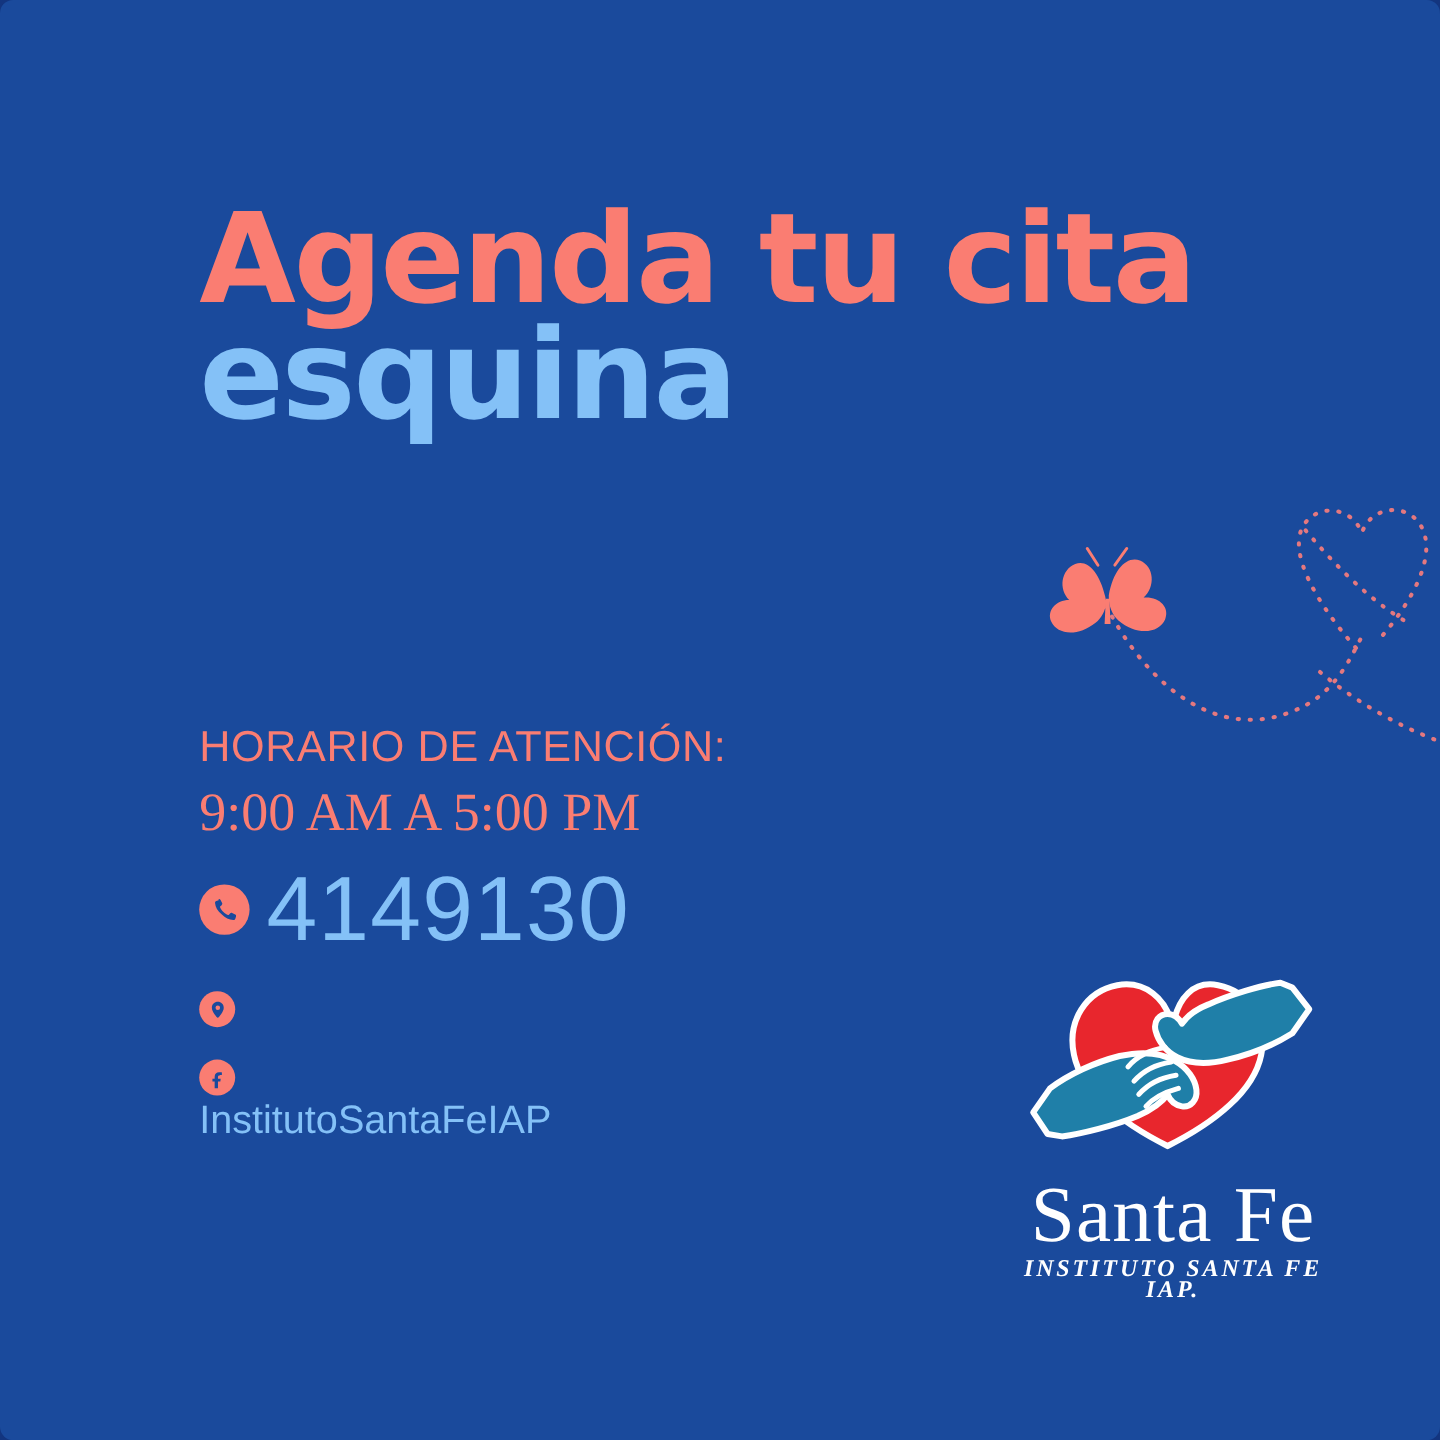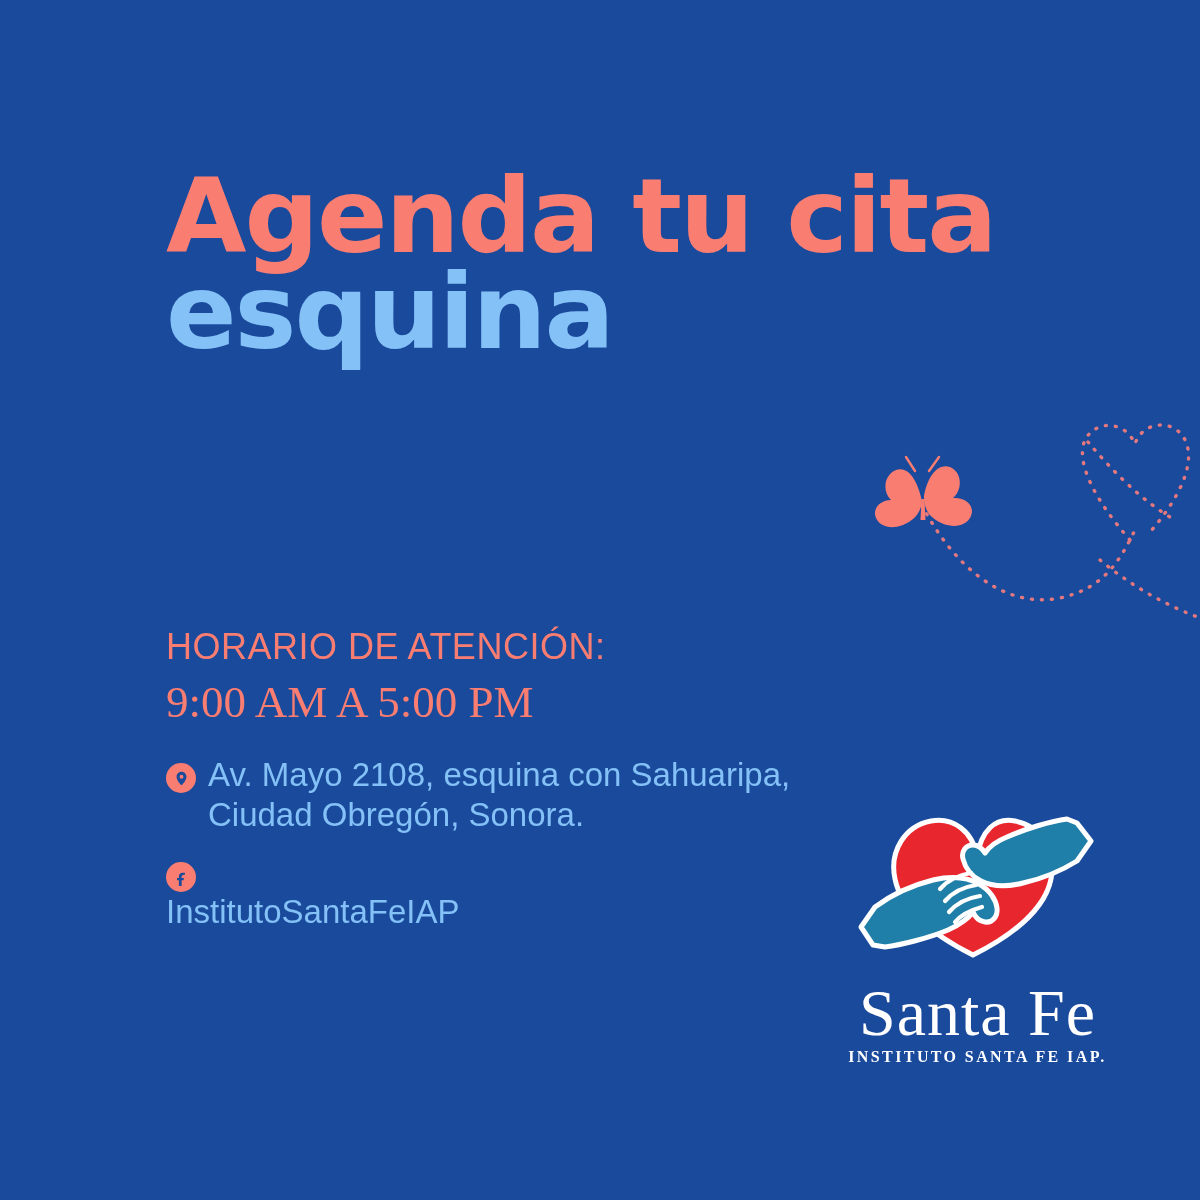--- a/index.html
+++ b/index.html
@@ -9,20 +9,21 @@
   }
   body {
     font-family: "Liberation Sans", sans-serif;
   }
   #poster {
     position: relative;
     width: 1200px;
     height: 1200px;
     background: #1a4a9c;
     overflow: hidden;
+    border-radius: 11px;
   }
 
   
   #decor {
     position: absolute;
     left: 0; top: 0;
     width: 1200px; height: 1200px;
     pointer-events: none;
   }
 
@@ -42,21 +43,21 @@
     white-space: nowrap;
     margin: 0;
   }
   .hl-coral { color: #fa7d72; }
   .hl-blue  { color: #84c1f7; }
 
   
   #contact {
     position: absolute;
     left: 166px;
-    top: 625px;
+    top: 600px;
     width: 720px;
   }
   #schedule-label {
     color: #fa7d72;
     font-size: 36px;
     line-height: 44px;
     letter-spacing: 0.5px;
     white-space: nowrap;
   }
   #schedule-hours {
@@ -121,26 +122,27 @@
     color: #ffffff;
     font-size: 66px;
     line-height: 66px;
     text-align: center;
     margin-top: 10px;
     letter-spacing: 1px;
   }
   #logo-tagline {
     font-family: "Liberation Serif", serif;
     color: #ffffff;
-    font-size: 16px;
+    font-size: 20px;
     line-height: 18px;
     text-align: center;
     letter-spacing: 2.4px;
     font-weight: bold;
     margin-top: 2px;
+    font-style: italic;
   }
 </style>
 </head>
 <body>
 
 <div id="poster">
 
   <svg id="decor" viewBox="0 0 1200 1200">
 
     <g fill="none" stroke="#e4787f" stroke-width="3.4" stroke-linecap="round" stroke-dasharray="1 9">
@@ -174,30 +176,34 @@
   <div id="headline">
     <div class="hl-line hl-coral">Agenda tu cita</div>
     <div class="hl-line hl-blue">esquina</div>
   </div>
 
   <div id="contact">
 
     <div id="schedule-label">HORARIO DE ATENCIÓN:</div>
     <div id="schedule-hours">9:00 AM A 5:00 PM</div>
 
+    <div class="row" id="phone-row">
+      <span class="badge" id="phone-badge">
+        <svg width="24" height="24" viewBox="0 0 24 24" aria-hidden="true">
+          <path fill="#1a4a9c" d="M7.2 3.3c.6-.2 1.3.1 1.6.7l1.3 2.6c.3.6.1 1.3-.4 1.7l-1.1.9c-.2.2-.3.5-.2.8.5 1.4 1.6 2.9 2.8 4 1.1 1.1 2.5 2 3.8 2.5.3.1.6 0 .8-.2l.9-1.1c.4-.5 1.1-.7 1.7-.4l2.6 1.3c.6.3.9 1 .7 1.6l-.6 1.9c-.2.7-.9 1.2-1.7 1.1-3.4-.3-6.8-2-9.5-4.7C6.2 13.3 4.5 9.9 4.2 6.5c-.1-.8.4-1.5 1.1-1.7l1.9-.6z"></path>
+        </svg>
+      </span>
+      <span id="phone-number">4149130</span>
+    </div>
 
     <div class="row" id="address-row">
       <span class="badge" id="pin-badge">
         <svg width="17" height="17" viewBox="0 0 24 24" aria-hidden="true">
           <path fill="#1a4a9c" d="M12 2.5c-3.9 0-7 3.1-7 7 0 5.1 6.2 11.4 6.5 11.7.3.3.7.3 1 0 .3-.3 6.5-6.6 6.5-11.7 0-3.9-3.1-7-7-7zm0 9.7a2.7 2.7 0 1 1 0-5.4 2.7 2.7 0 0 1 0 5.4z"></path>
         </svg>
-      </span>
-      <span id="address-text">
-        <span>Av. Mayo 2108, esquina con Sahuaripa,</span><br>
-        <span>Ciudad Obregón, Sonora.</span>
       </span>
     </div>
 
     <div class="row" id="facebook-row">
       <span class="badge" id="fb-badge">
         <svg width="17" height="17" viewBox="0 0 24 24" aria-hidden="true">
           <path fill="#1a4a9c" d="M14.6 8.2h2.2V5.3c-.4-.05-1.7-.17-3.2-.17-3.2 0-5.3 1.9-5.3 5.4v2.1H5.7v3.3h2.6v8.3h3.9v-8.3h2.8l.4-3.3h-3.2v-1.8c0-1.1.3-1.9 1.9-1.9z"></path>
         </svg>
       </span>
       <span id="facebook-handle">InstitutoSantaFeIAP</span>

